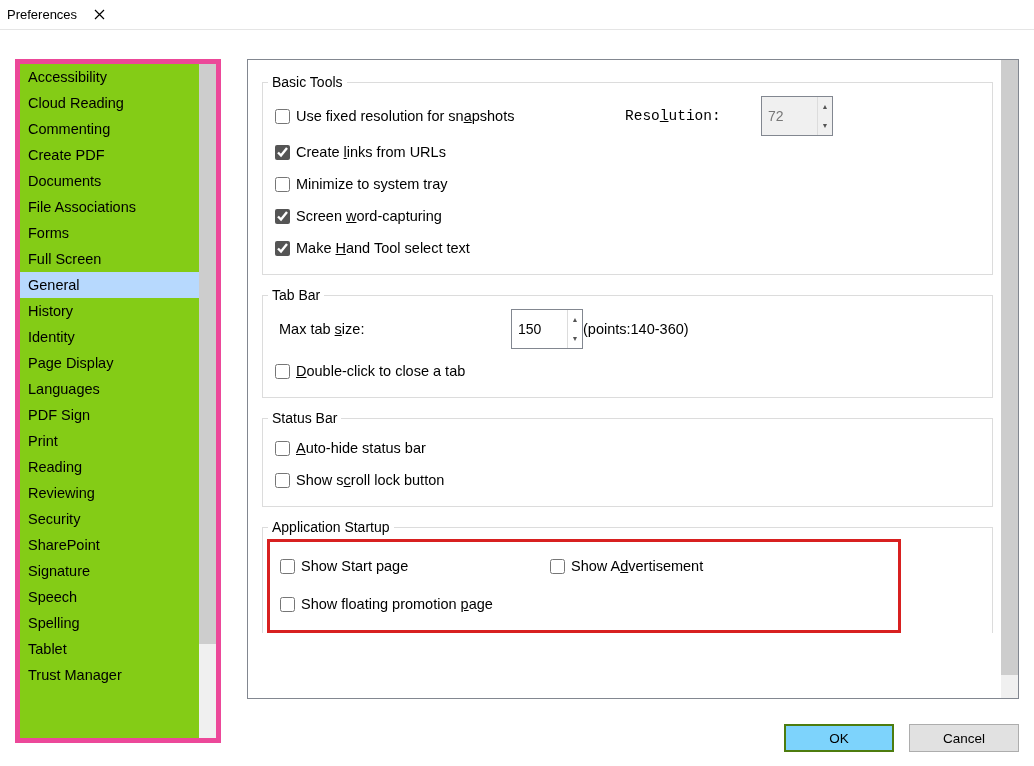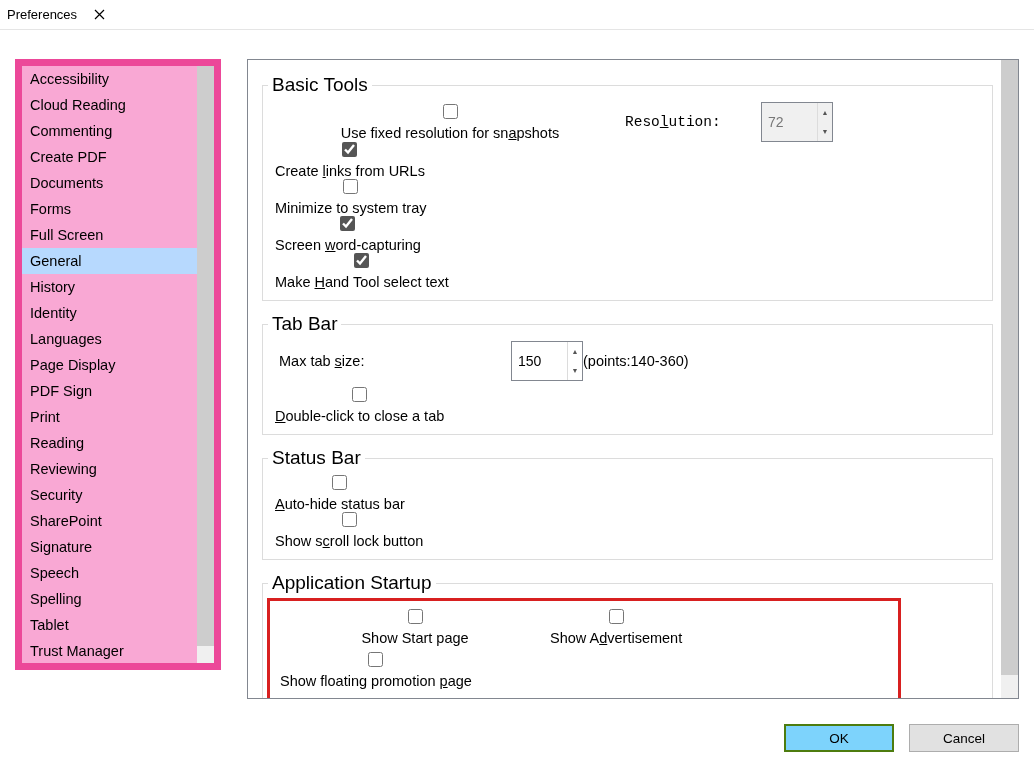--- a/index.html
+++ b/index.html
@@ -33,23 +33,23 @@
   .content {
     position: relative;
     height: 680px;
     padding: 29px 15px 15px 15px;
     display: flex;
     gap: 26px;
   }
   
   .sidebar-wrap {
     width: 206px;
-    height: 611px;
-    border: 7px solid #ec4899;
-    background: #f9a8d4;
+    height: 684px;
+    border: 5px solid #ec4899;
+    background: #84cc16;
     position: relative;
     display: flex;
   }
   .sidebar {
     flex: 1;
     overflow: hidden;
   }
   .sidebar-item {
     height: 26px;
     line-height: 26px;
@@ -86,36 +86,35 @@
     overflow: hidden;
   }
   .main-wrap .vscroll .thumb { top: 0; height: 615px; }
 
   fieldset {
     border: 1px solid #dcdcdc;
     margin: 0 0 12px 0;
     padding: 0;
   }
   legend {
-    font-size: 19px;
+    font-size: 14px;
     padding: 0 4px;
     margin-left: 5px;
   }
   .fs-body { padding: 6px 12px 10px 12px; }
   .row {
     display: flex;
     align-items: center;
     min-height: 32px;
   }
   .chk {
     display: inline-flex;
     align-items: center;
     gap: 6px;
     font-size: 14.5px;
-    flex-direction: column;
   }
   .chk input[type=checkbox]{
     width: 15px; height: 15px;
     margin: 0;
     accent-color: #555;
   }
   u { text-decoration: underline; }
 
   .spinbox {
     display: inline-flex;
@@ -196,27 +195,28 @@
 
 <div class="content">
 
   <div class="sidebar-wrap">
     <div class="sidebar" id="sidebar">
         <div class="sidebar-item">Accessibility</div>
         <div class="sidebar-item">Cloud Reading</div>
         <div class="sidebar-item">Commenting</div>
         <div class="sidebar-item">Create PDF</div>
         <div class="sidebar-item">Documents</div>
+        <div class="sidebar-item">File Associations</div>
         <div class="sidebar-item">Forms</div>
         <div class="sidebar-item">Full Screen</div>
         <div class="sidebar-item selected">General</div>
         <div class="sidebar-item">History</div>
         <div class="sidebar-item">Identity</div>
+        <div class="sidebar-item">Page Display</div>
         <div class="sidebar-item">Languages</div>
-        <div class="sidebar-item">Page Display</div>
         <div class="sidebar-item">PDF Sign</div>
         <div class="sidebar-item">Print</div>
         <div class="sidebar-item">Reading</div>
         <div class="sidebar-item">Reviewing</div>
         <div class="sidebar-item">Security</div>
         <div class="sidebar-item">SharePoint</div>
         <div class="sidebar-item">Signature</div>
         <div class="sidebar-item">Speech</div>
         <div class="sidebar-item">Spelling</div>
         <div class="sidebar-item">Tablet</div>

